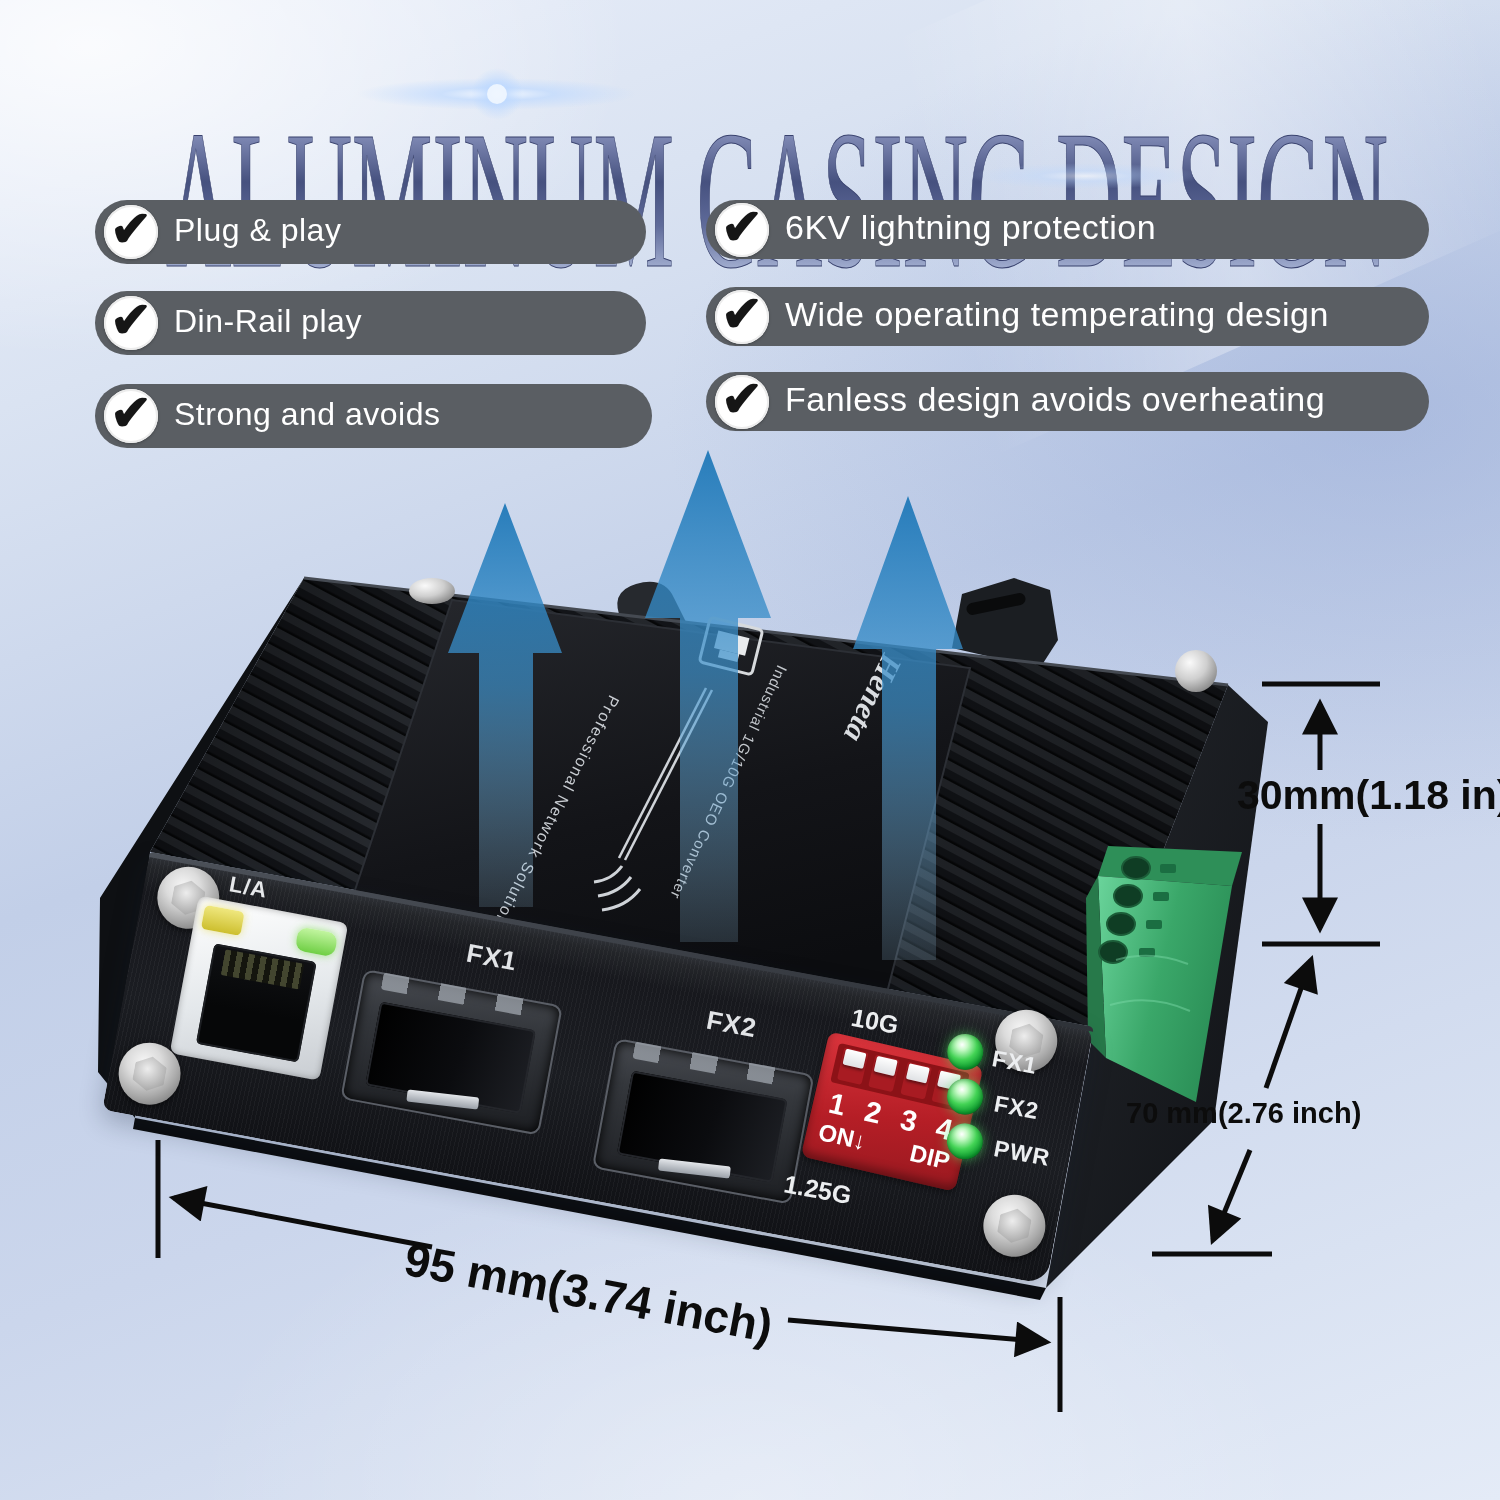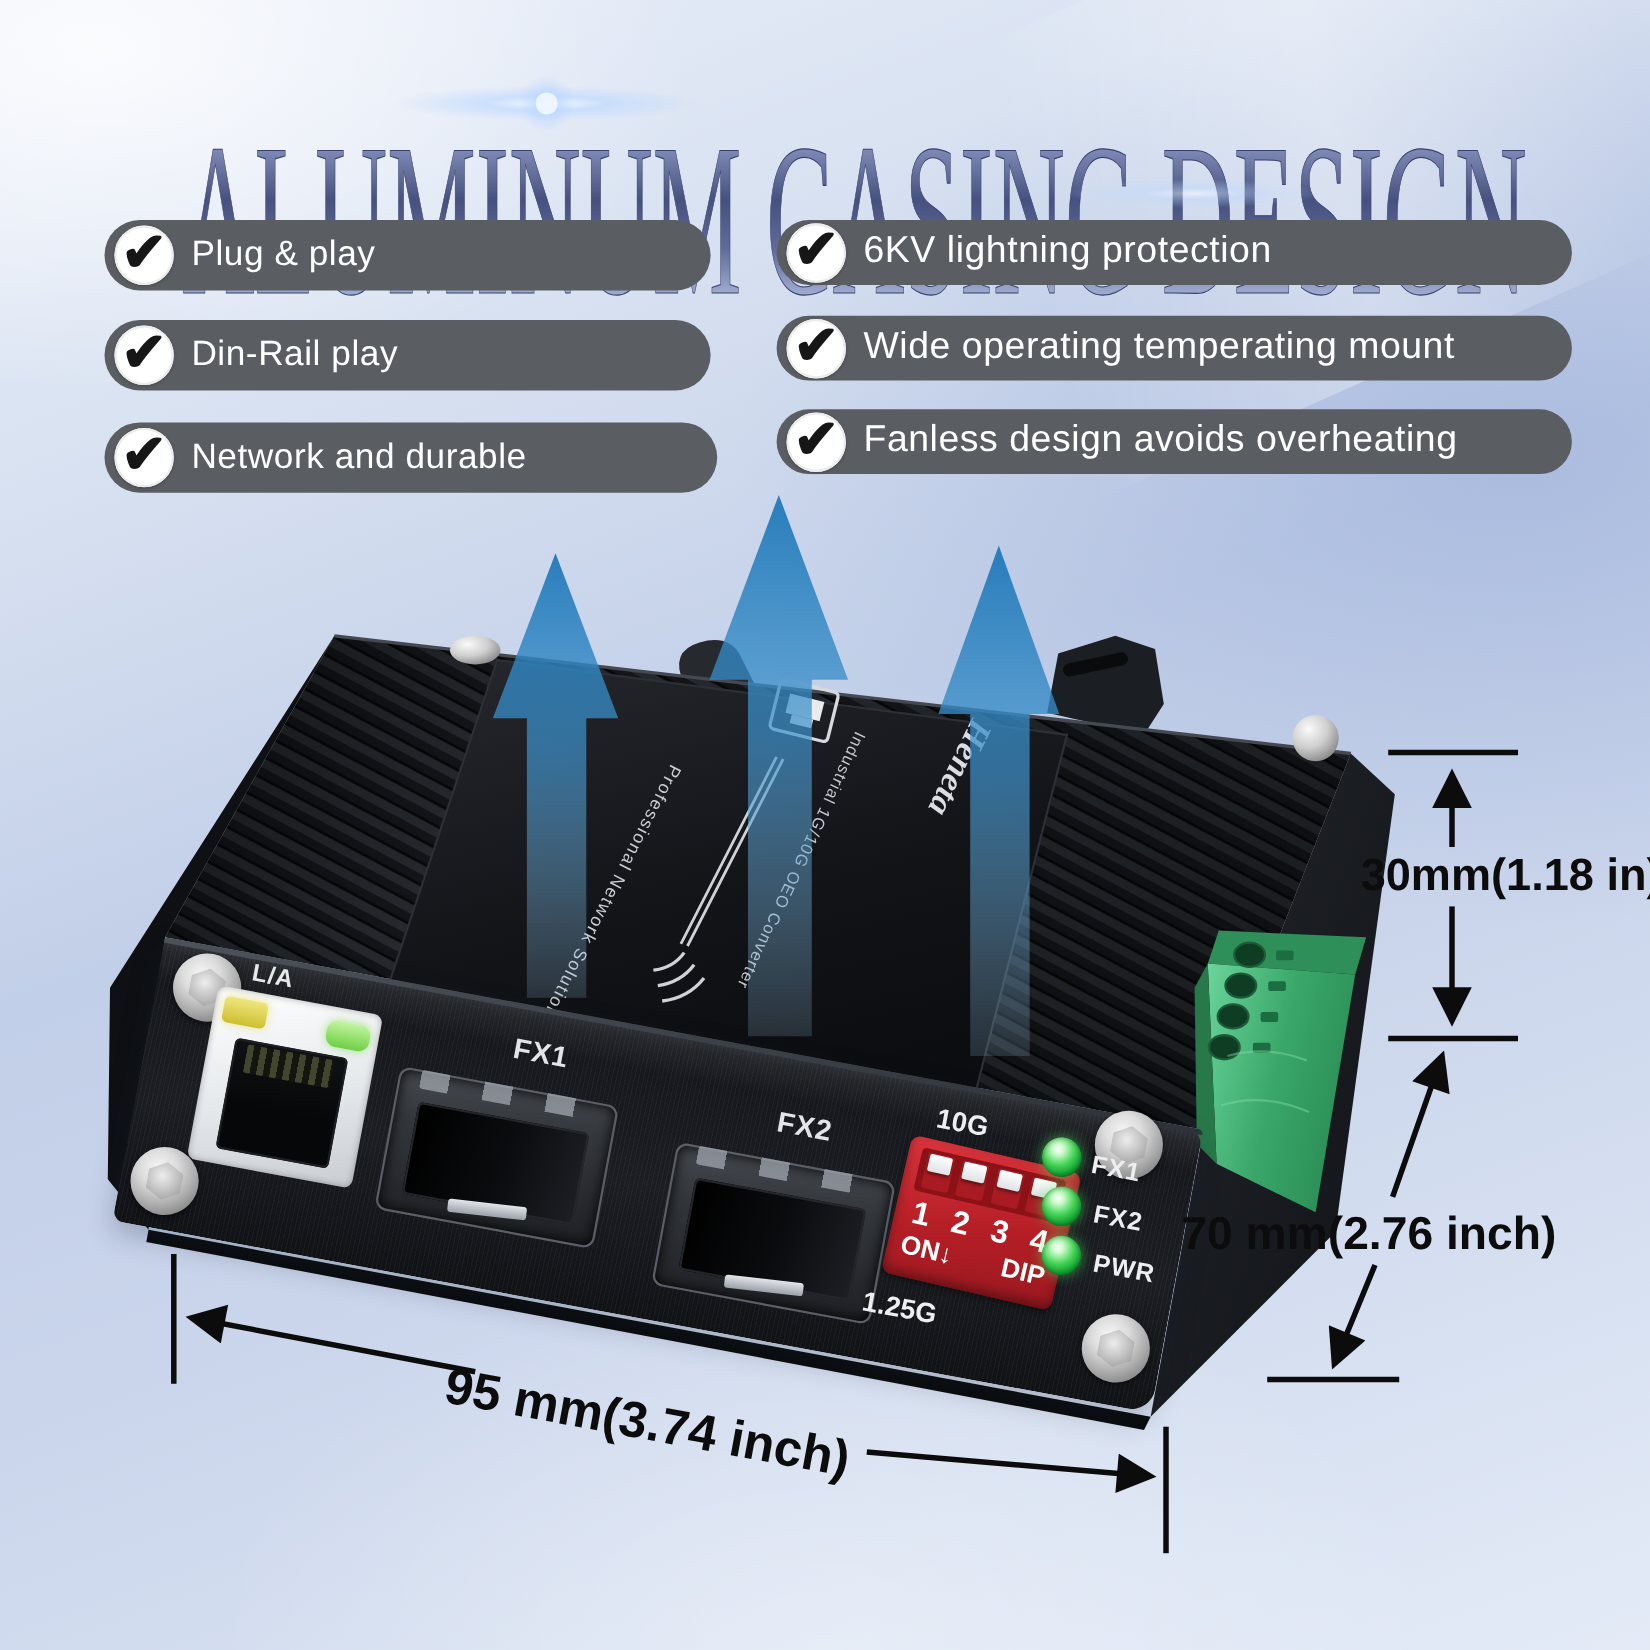--- a/index.html
+++ b/index.html
@@ -93,21 +93,21 @@
   .led{position:absolute;width:36px;height:36px;border-radius:50%;
     background:radial-gradient(circle at 38% 32%,#ffffff 0%,#c8fac8 16%,#43d355 45%,#0d9a2e 72%,#065a1c 100%);
     box-shadow:0 0 12px rgba(80,230,100,.6), inset 0 0 5px rgba(0,0,0,.35);}
   .ld1{left:820px;top:30px}.ld2{left:828px;top:74px}.ld3{left:836px;top:118px}
   .ledlab{position:absolute;font-size:23px;font-weight:bold;color:#eceef0;letter-spacing:1px;}
   .ll1{left:866px;top:36px}.ll2{left:876px;top:80px}.ll3{left:884px;top:124px}
 
   
   .dim{position:absolute;font-weight:bold;color:#0c0c0c;white-space:nowrap;}
   .dim30{left:1237px;top:772px;font-size:41px;}
-  .dim70{left:1074px;top:1097px;font-size:42px;}
+  .dim70{left:1126px;top:1097px;font-size:29px;}
   .dim95{left:410px;top:1232px;font-size:46px;transform:rotate(10.5deg);transform-origin:0 0;}
 </style>
 </head>
 <body>
 
 <div class="scene">
   <div class="streak s1"></div>
 
   <svg class="gfx" width="1500" height="1500" viewBox="0 0 1500 1500">
     <defs>
@@ -257,33 +257,33 @@
   <div class="pill pl p2">
     <span class="chk">
         <span>✔</span>
       </span>
     <span class="txt">Din-Rail play</span>
   </div>
   <div class="pill pl p3">
     <span class="chk">
         <span>✔</span>
       </span>
-    <span class="txt">Network and durable</span>
+    <span class="txt">Strong and avoids</span>
   </div>
   <div class="pill pr p4">
     <span class="chk">
         <span>✔</span>
       </span>
     <span class="txt">6KV lightning protection</span>
   </div>
   <div class="pill pr p5">
     <span class="chk">
         <span>✔</span>
       </span>
-    <span class="txt">Wide operating temperating mount</span>
+    <span class="txt">Wide operating temperating design</span>
   </div>
   <div class="pill pr p6">
     <span class="chk">
         <span>✔</span>
       </span>
     <span class="txt">Fanless design avoids  overheating</span>
   </div>
 
   <div class="panel">
     <div class="screw sc1"></div>

